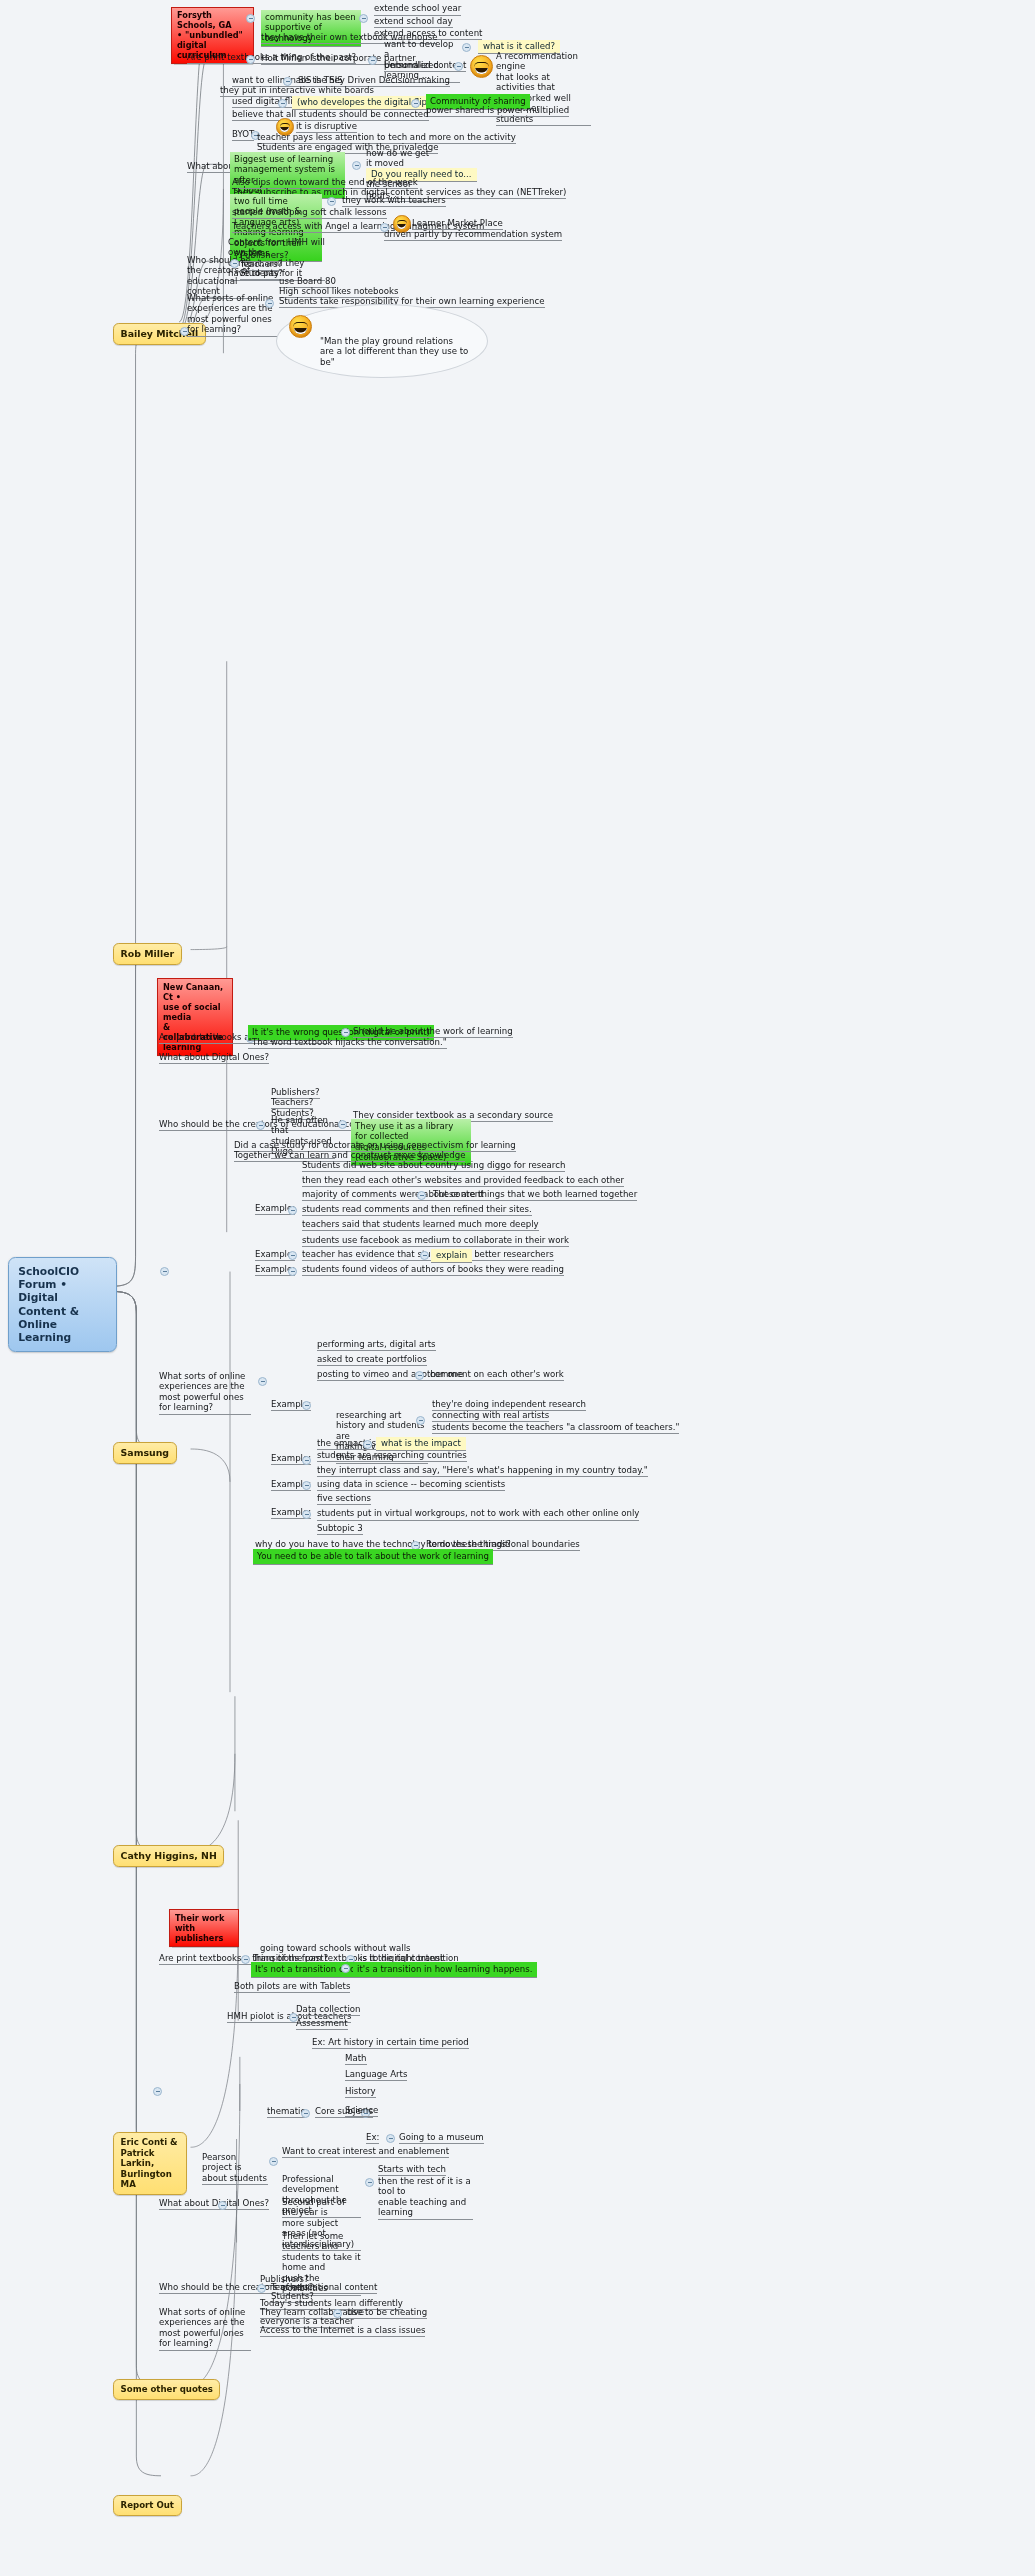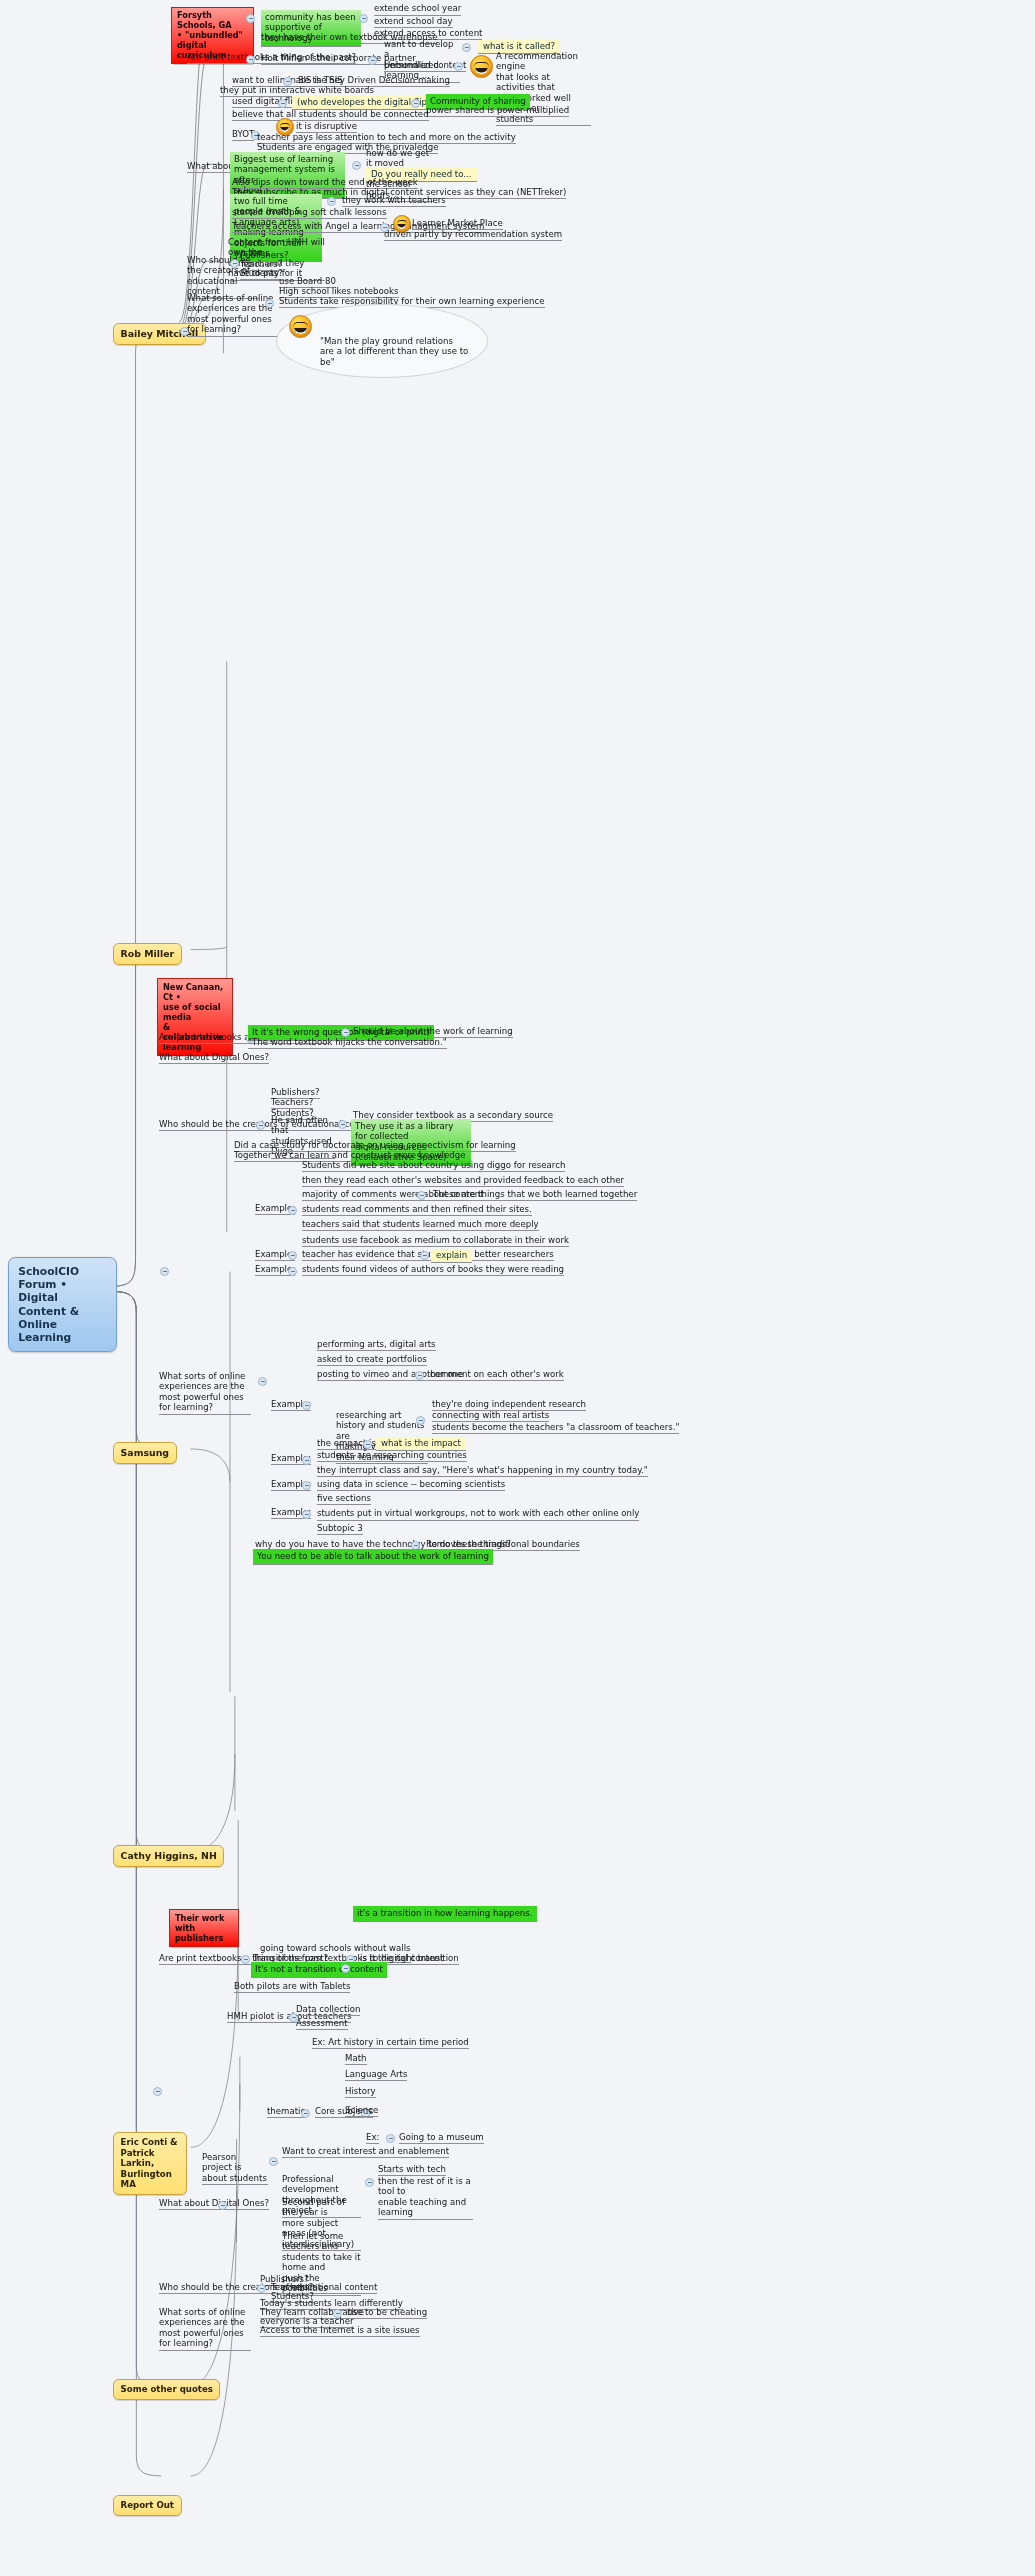--- a/index.html
+++ b/index.html
@@ -285,21 +285,21 @@
 <div class="node red" style="left: 169px; top: 1909px; width: 58px;">Their work with
 publishers</div>
 <div class="node plain" style="left: 159px; top: 1953px; border-bottom: 0.8px solid rgb(138, 143, 149); padding-bottom: 0.8px;">Are print textbooks a thing of the past?</div>
 <span class="tog" style="left: 241px; top: 1955px;"></span>
 <div class="node plain" style="left: 260px; top: 1943px; border-bottom: 0.8px solid rgb(138, 143, 149); padding-bottom: 9px;">going toward schools without walls</div>
 <div class="node plain" style="left: 253px; top: 1953px; border-bottom: 0.8px solid rgb(138, 143, 149); padding-bottom: 0.8px;">Transitions from textbooks to digital content</div>
 <span class="tog" style="left: 346px; top: 1955px;"></span>
 <div class="node plain" style="left: 360px; top: 1953px; border-bottom: 0.8px solid rgb(138, 143, 149); padding-bottom: 0.8px;">is it the right transition</div>
 <div class="node green flat" style="left: 251px; top: 1962px; border-bottom: 0.8px solid rgb(138, 143, 149);"><span class="txt">It's not a transition of content</span></div>
 <span class="tog" style="left: 341px; top: 1964px;"></span>
-<div class="node green flat" style="left: 353px; top: 1906px; border-bottom: 0.8px solid rgb(138, 143, 149);"><span class="txt">it's a transition in how learning happens.</span></div>
+<div class="node green flat" style="left: 353px; top: 1962px; border-bottom: 0.8px solid rgb(138, 143, 149);"><span class="txt">it's a transition in how learning happens.</span></div>
 
 <div class="node plain" style="left: 159px; top: 2198px; border-bottom: 0.8px solid rgb(138, 143, 149); padding-bottom: 0.8px;">What about Digital Ones?</div>
 <span class="tog" style="left: 218px; top: 2201px;"></span>
 <div class="node plain" style="left: 234px; top: 1981px; border-bottom: 0.8px solid rgb(138, 143, 149); padding-bottom: 0.8px;">Both pilots are with Tablets</div>
 <div class="node plain" style="left: 227px; top: 2011px; border-bottom: 0.8px solid rgb(138, 143, 149); padding-bottom: 0.8px;">HMH piolot is about teachers</div>
 <span class="tog" style="left: 289px; top: 2013px;"></span>
 <div class="node plain" style="left: 296px; top: 2004px; border-bottom: 0.8px solid rgb(138, 143, 149); padding-bottom: 0.8px;">Data collection</div>
 <div class="node plain" style="left: 296px; top: 2018px; border-bottom: 0.8px solid rgb(138, 143, 149); padding-bottom: 0.8px;">Assessment</div>
 <div class="node plain" style="left: 312px; top: 2037px; border-bottom: 0.8px solid rgb(138, 143, 149); padding-bottom: 0.8px;">Ex: Art history in certain time period</div>
 <div class="node plain" style="left: 267px; top: 2106px; border-bottom: 0.8px solid rgb(138, 143, 149); padding-bottom: 0.8px;">thematic</div>
@@ -335,21 +335,21 @@
 <div class="node plain" style="left: 159px; top: 2282px; border-bottom: 0.8px solid rgb(138, 143, 149); padding-bottom: 0.8px;">Who should be the creators of educational content</div>
 <span class="tog" style="left: 257px; top: 2284px;"></span>
 <div class="node plain" style="left: 271px; top: 2282px; border-bottom: 0.8px solid rgb(138, 143, 149); padding-bottom: 0.8px;">Teachers?</div>
 <div class="node plain" style="left: 271px; top: 2291px; border-bottom: 0.8px solid rgb(138, 143, 149); padding-bottom: 0.8px;">Students?</div>
 <div class="node plain" style="left: 159px; top: 2307px; width: 92px; border-bottom: 0.8px solid rgb(138, 143, 149); padding-bottom: 0.8px;">What sorts of online experiences are the most powerful ones for learning?</div>
 <div class="node plain" style="left: 260px; top: 2298px; border-bottom: 0.8px solid rgb(138, 143, 149); padding-bottom: 0.8px;">Today's students learn differently</div>
 <div class="node plain" style="left: 260px; top: 2307px; border-bottom: 0.8px solid rgb(138, 143, 149); padding-bottom: 0.8px;">They learn collaborative</div>
 <span class="tog" style="left: 333px; top: 2309px;"></span>
 <div class="node plain" style="left: 347px; top: 2307px; border-bottom: 0.8px solid rgb(138, 143, 149); padding-bottom: 0.8px;">use to be cheating</div>
 <div class="node plain" style="left: 260px; top: 2316px; border-bottom: 0.8px solid rgb(138, 143, 149); padding-bottom: 0.8px;">everyone is a teacher</div>
-<div class="node plain" style="left: 260px; top: 2325px; border-bottom: 0.8px solid rgb(138, 143, 149); padding-bottom: 0.8px;">Access to the Internet is a site issues</div>
+<div class="node plain" style="left: 260px; top: 2325px; border-bottom: 0.8px solid rgb(138, 143, 149); padding-bottom: 0.8px;">Access to the Internet is a class issues</div>
 
 <div class="node person" style="left:113px;top:1845px;">Cathy Higgins, NH</div>
 
 <div class="node person small" style="left:113px;top:2132px;width:59px;">Eric Conti &amp;
 Patrick Larkin,
 Burlington MA</div>
 
 <div class="node person small" style="left:113px;top:2379px;">Some other quotes</div>
 
 <div class="node person small" style="left:113px;top:2469px;margin-top:26px;">Report Out</div>

